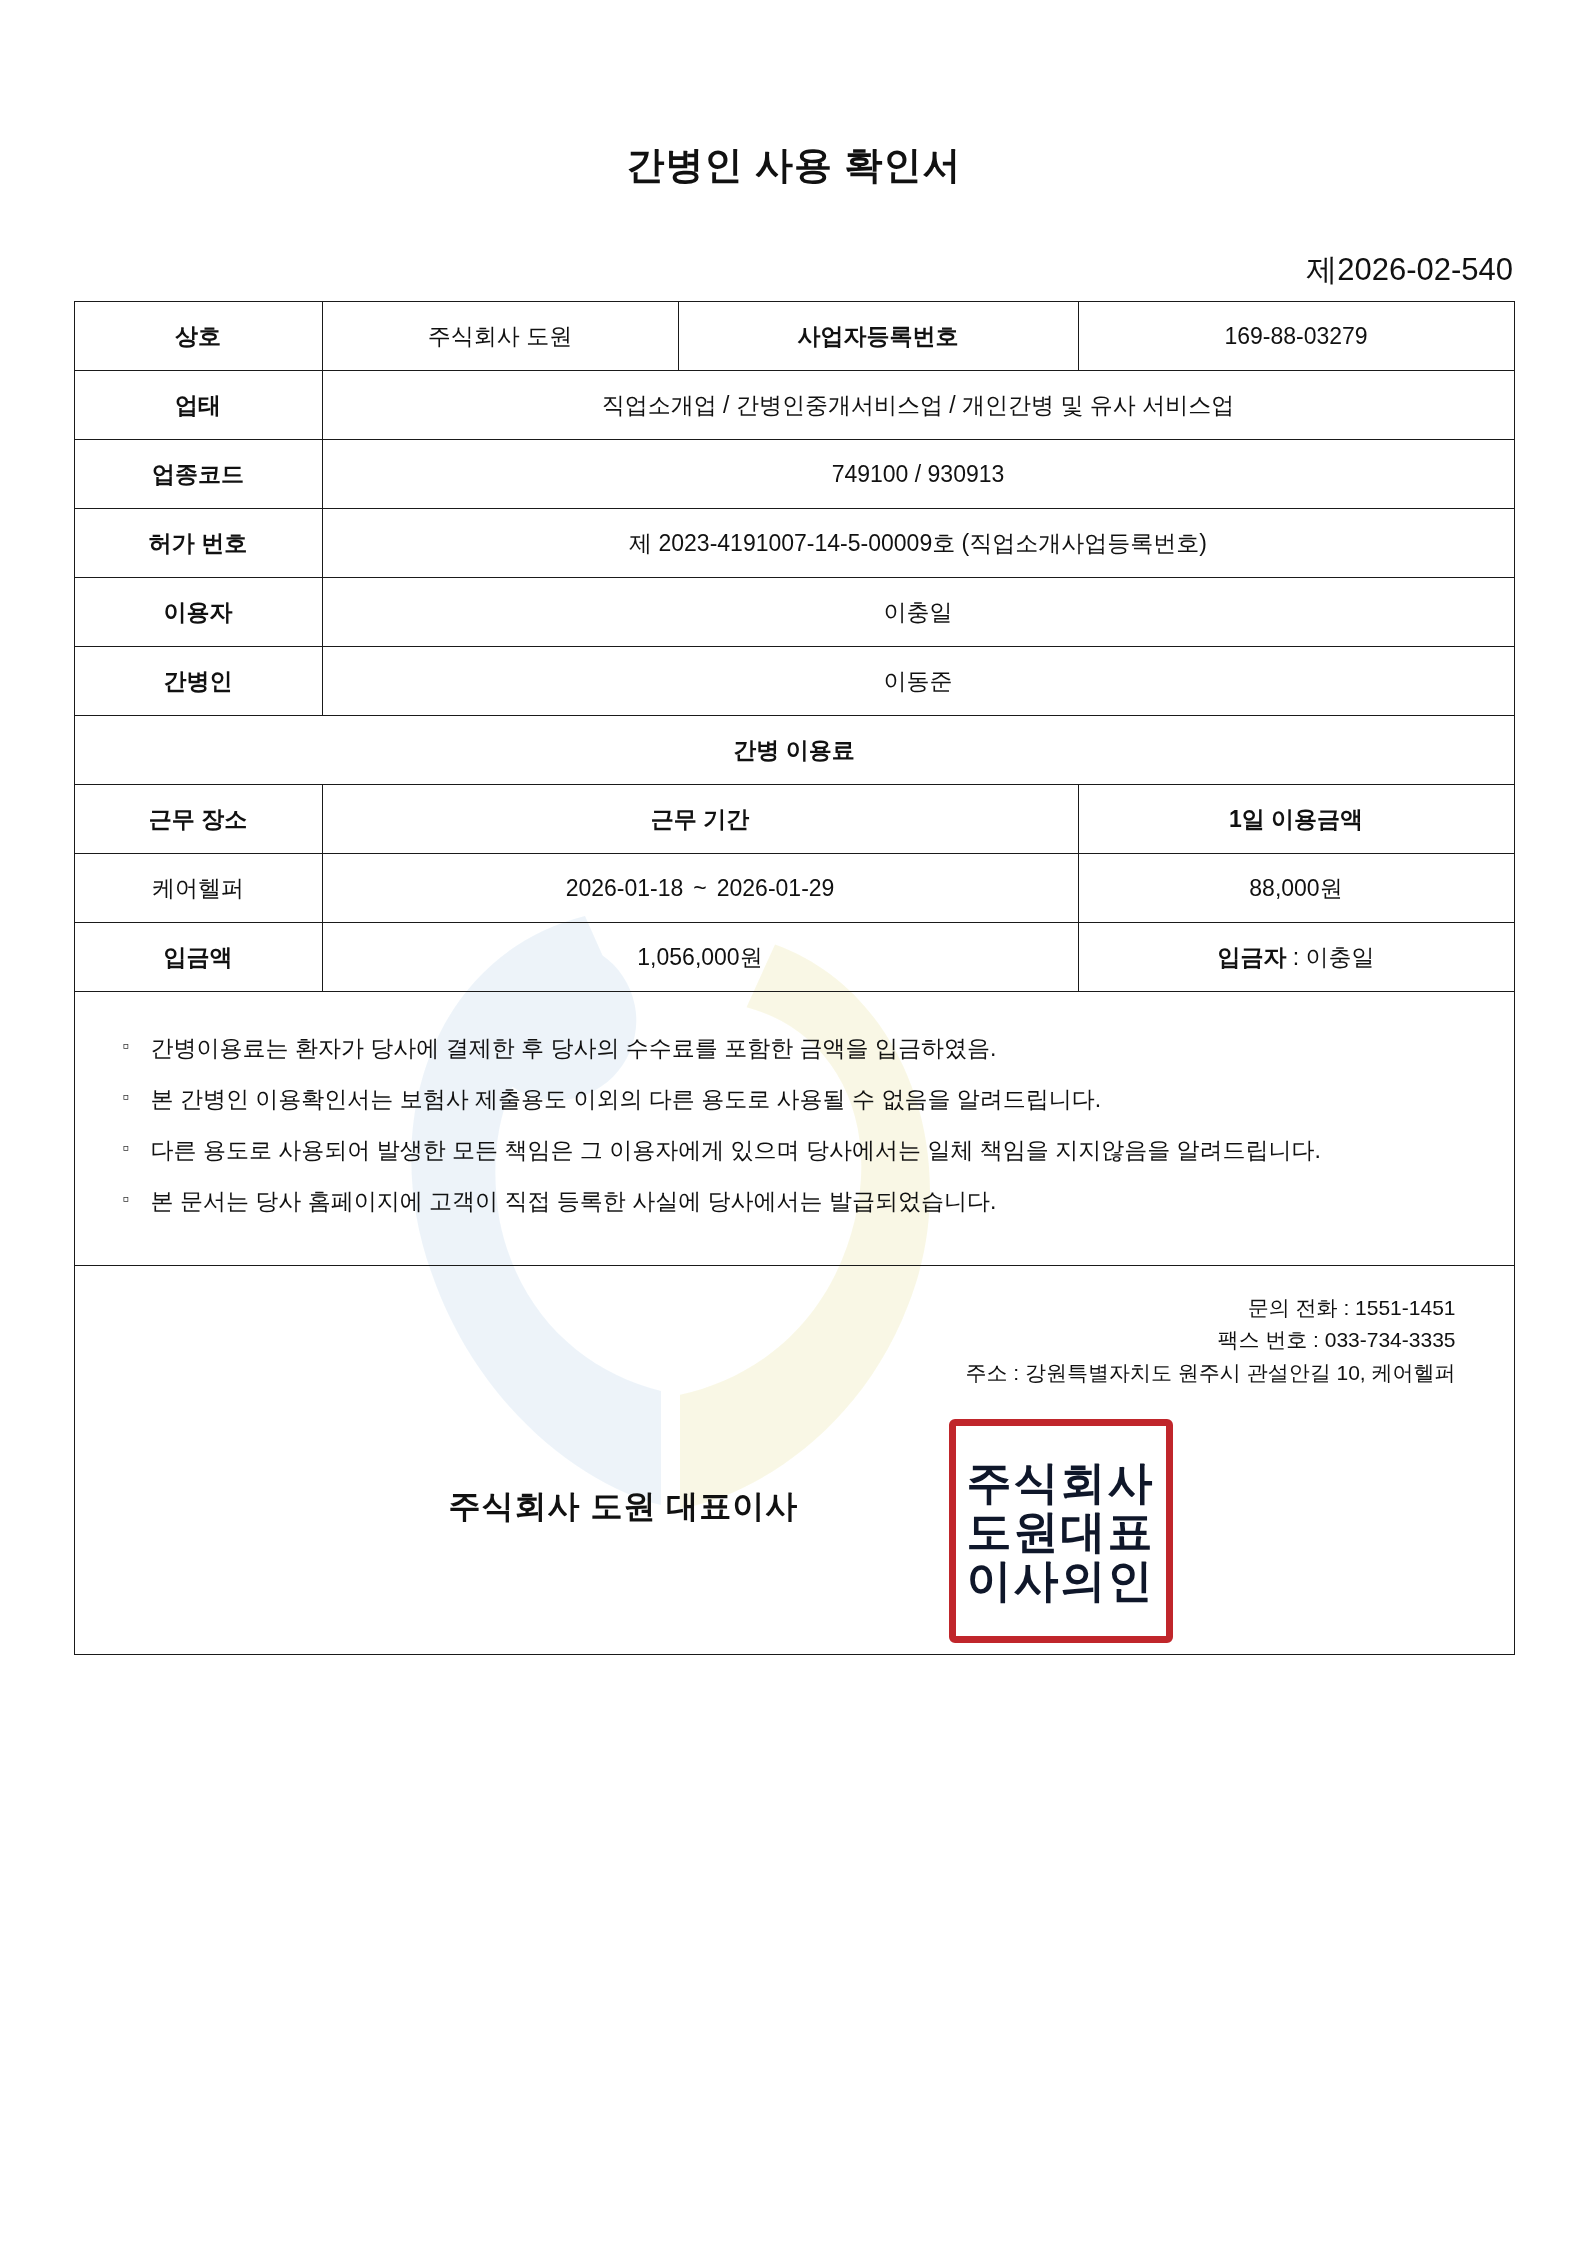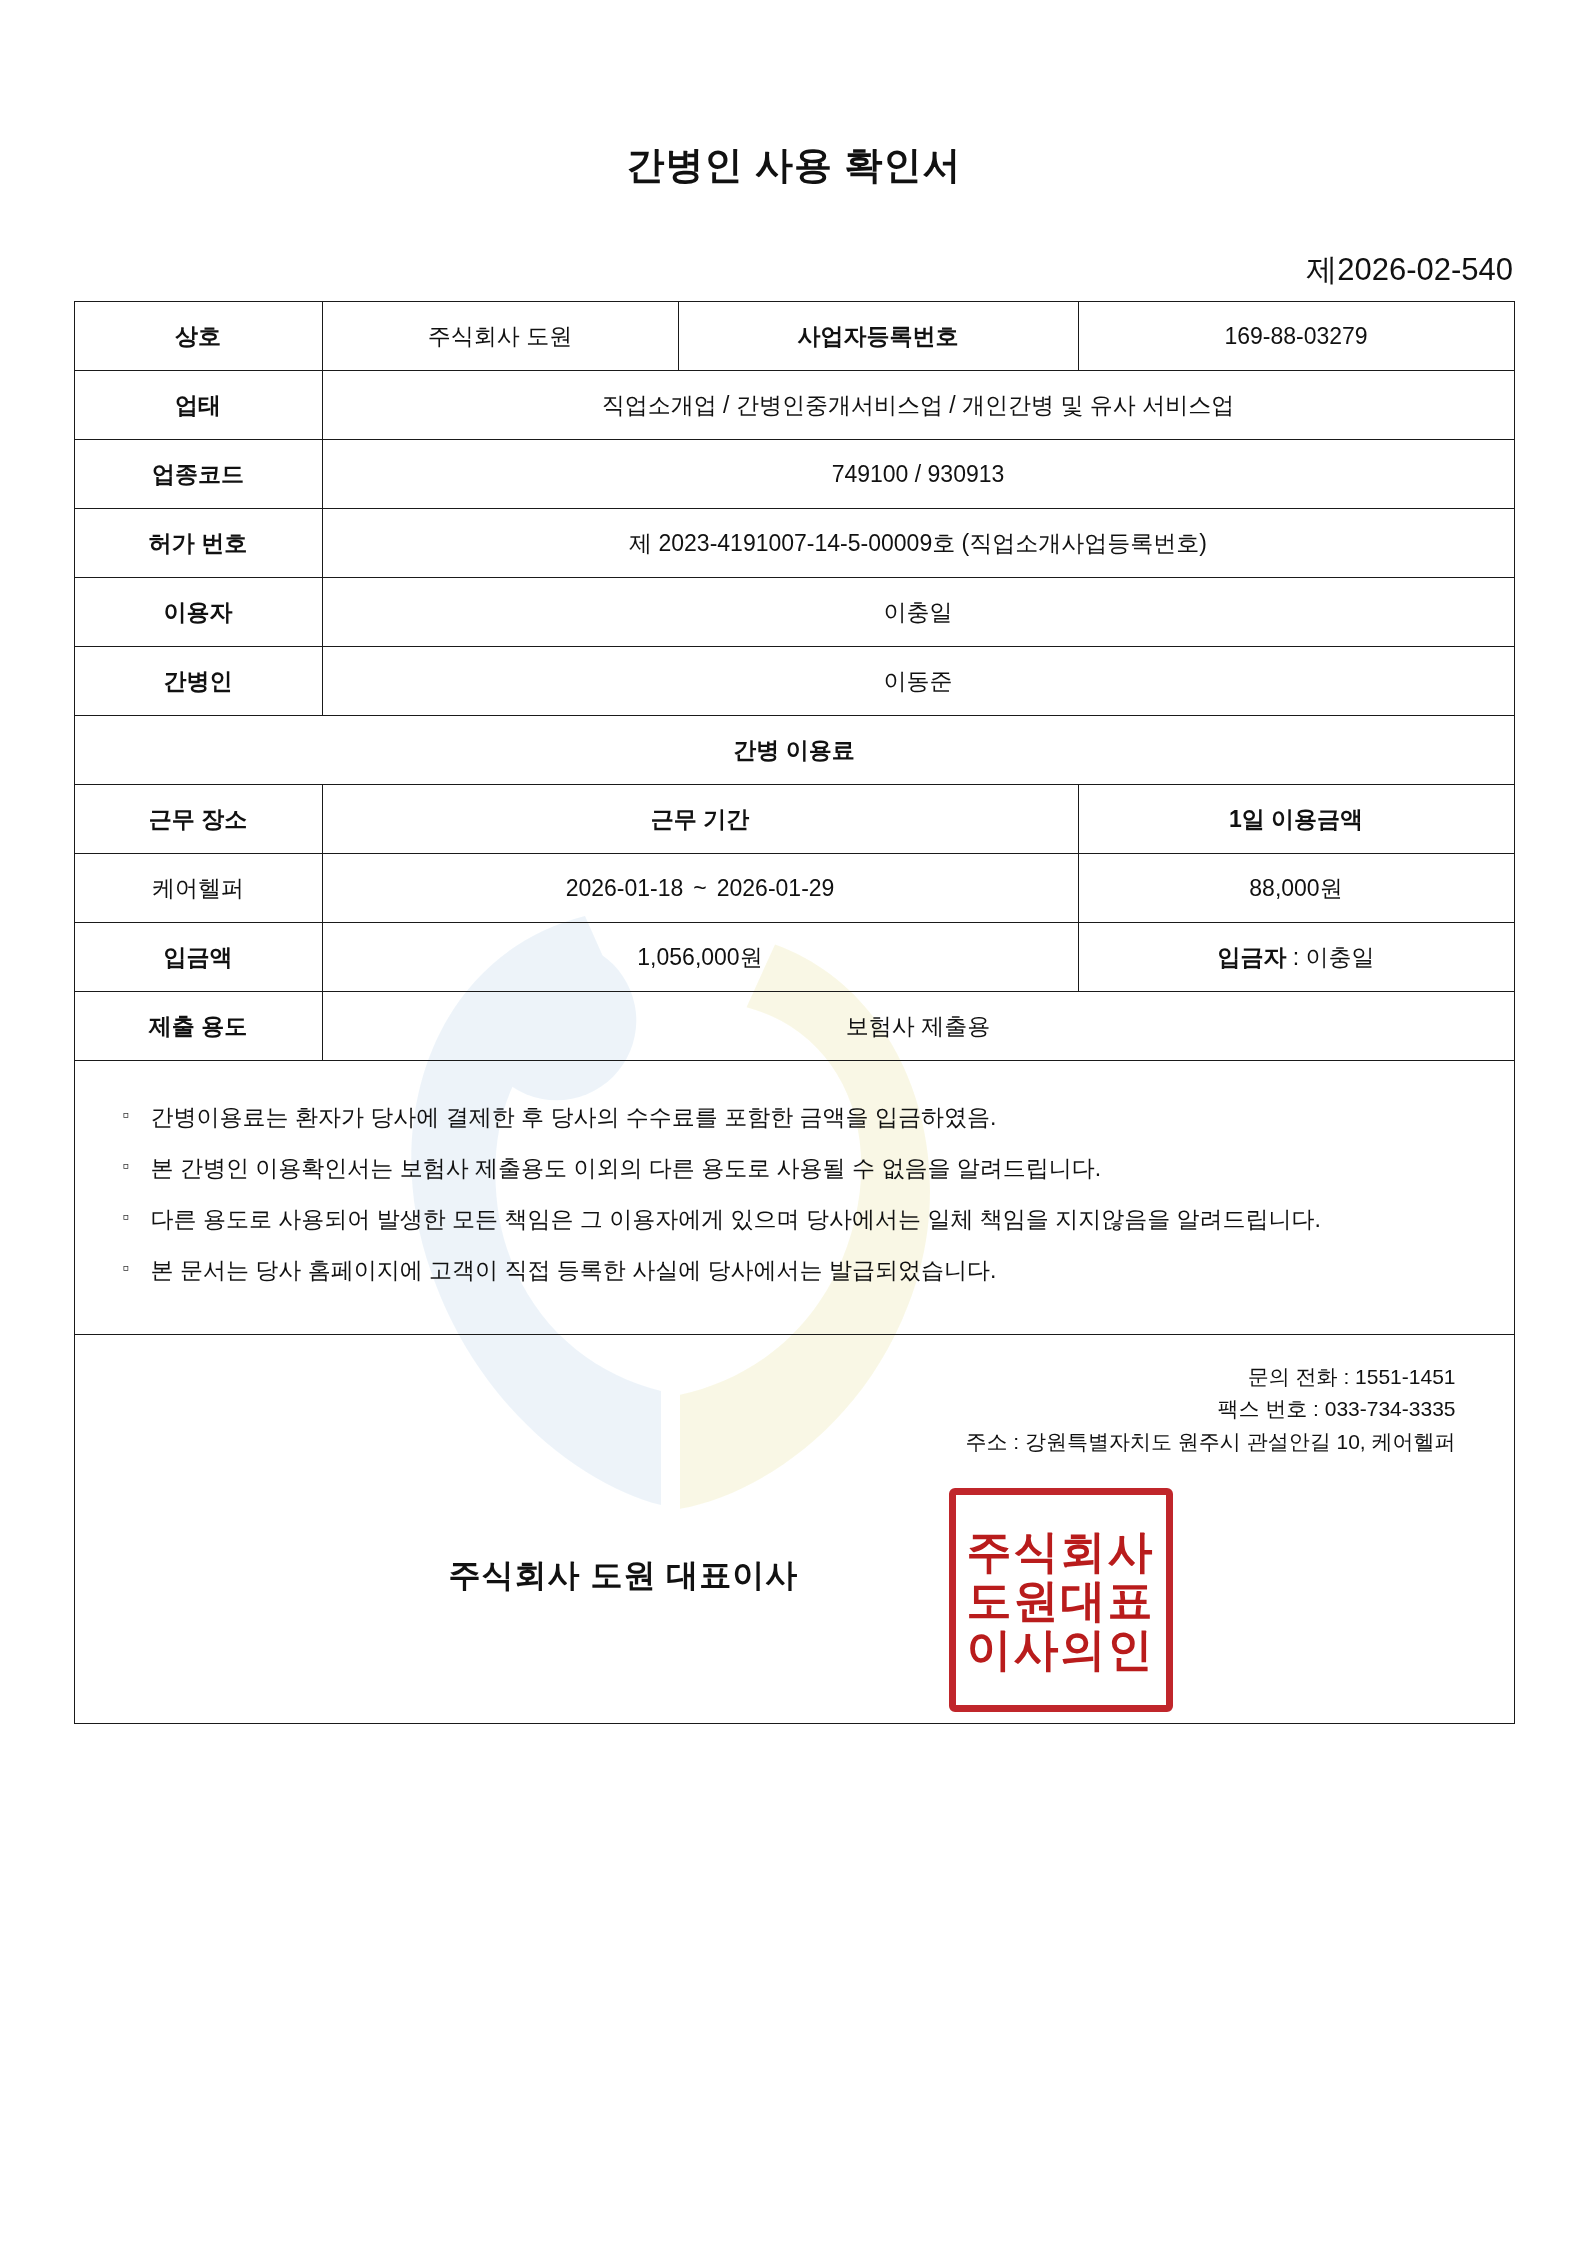--- a/index.html
+++ b/index.html
@@ -140,21 +140,21 @@
     letter-spacing: 1px;
   }
   .stamp {
     position: absolute;
     left: 830px;
     top: 20px;
     width: 210px;
     height: 210px;
     border: 7px solid #c0262b;
     border-radius: 6px;
-    color: #b91c1c;
+    color: #0f172a;
     font-weight: bold;
     display: flex;
     flex-direction: column;
     justify-content: center;
     align-items: center;
     line-height: 1.0;
     letter-spacing: 2px;
   }
   .stamp span {
     font-size: 45px;
@@ -230,24 +230,20 @@
           </td>
           <td class="val">88,000원</td>
         </tr>
         <tr class="big-row">
           <td class="label">입금액</td>
           <td class="val" colspan="2">1,056,000원</td>
           <td class="val">
             <b>입금자</b>
             <span>: 이충일</span>
           </td>
-        </tr>
-        <tr class="big-row">
-          <td class="label">제출 용도</td>
-          <td class="val" colspan="3">보험사 제출용</td>
         </tr>
 
         <tr>
           <td class="notes-cell" colspan="4">
             <ul class="notes-list">
               <li>간병이용료는 환자가 당사에 결제한 후 당사의 수수료를 포함한 금액을 입금하였음.</li>
               <li>본 간병인 이용확인서는 보험사 제출용도 이외의 다른 용도로 사용될 수 없음을 알려드립니다.</li>
               <li>다른 용도로 사용되어 발생한 모든 책임은 그 이용자에게 있으며 당사에서는 일체 책임을 지지않음을 알려드립니다.</li>
               <li>본 문서는 당사 홈페이지에 고객이 직접 등록한 사실에 당사에서는 발급되었습니다.</li>
             </ul>

